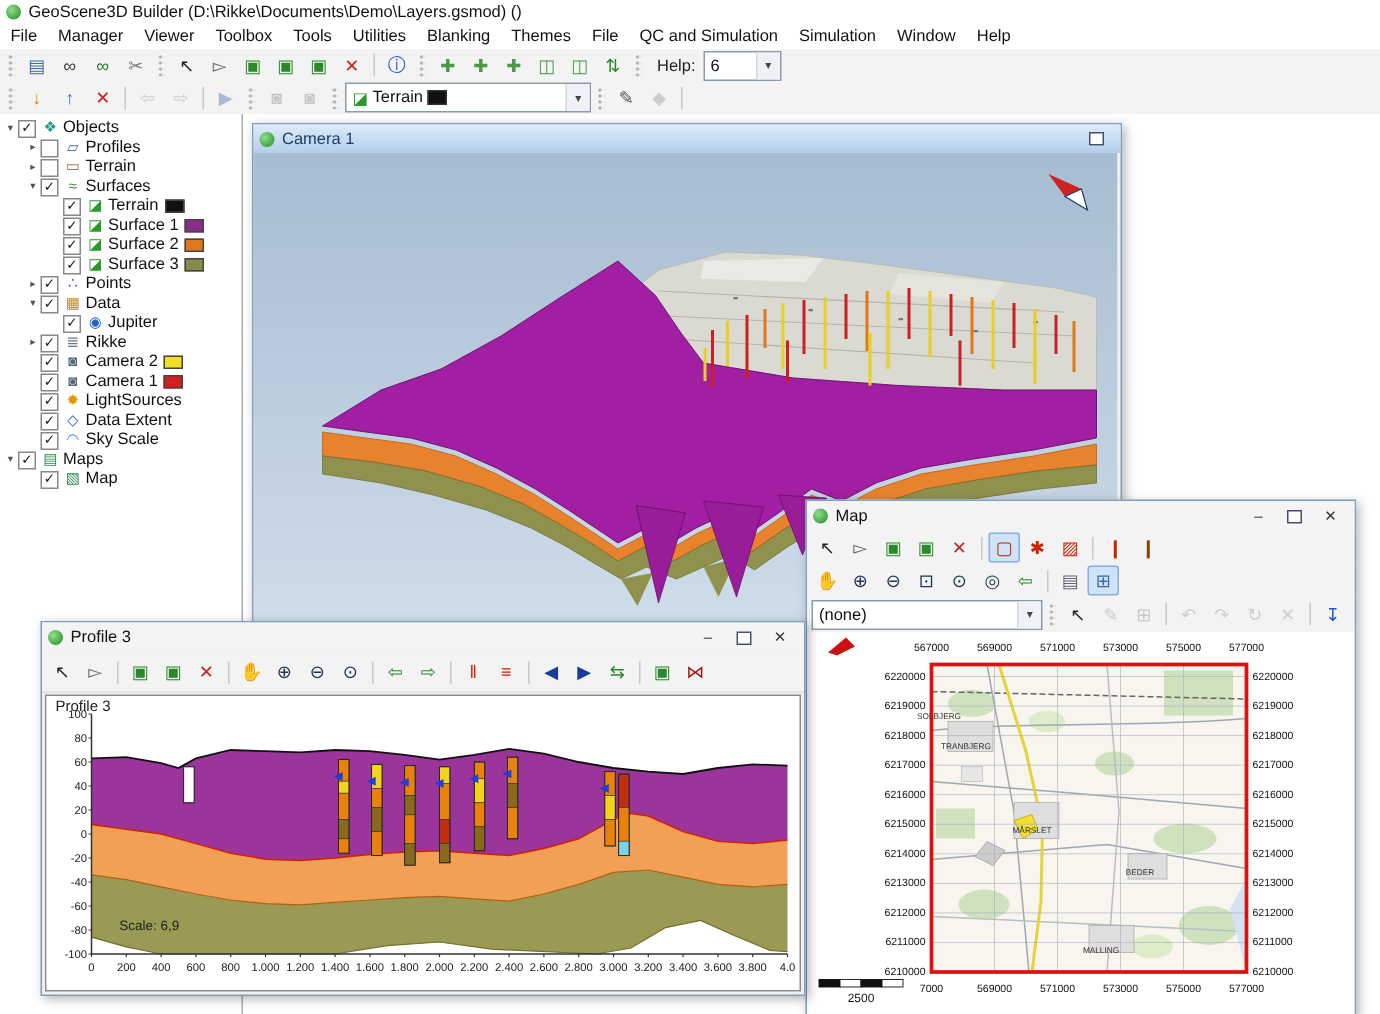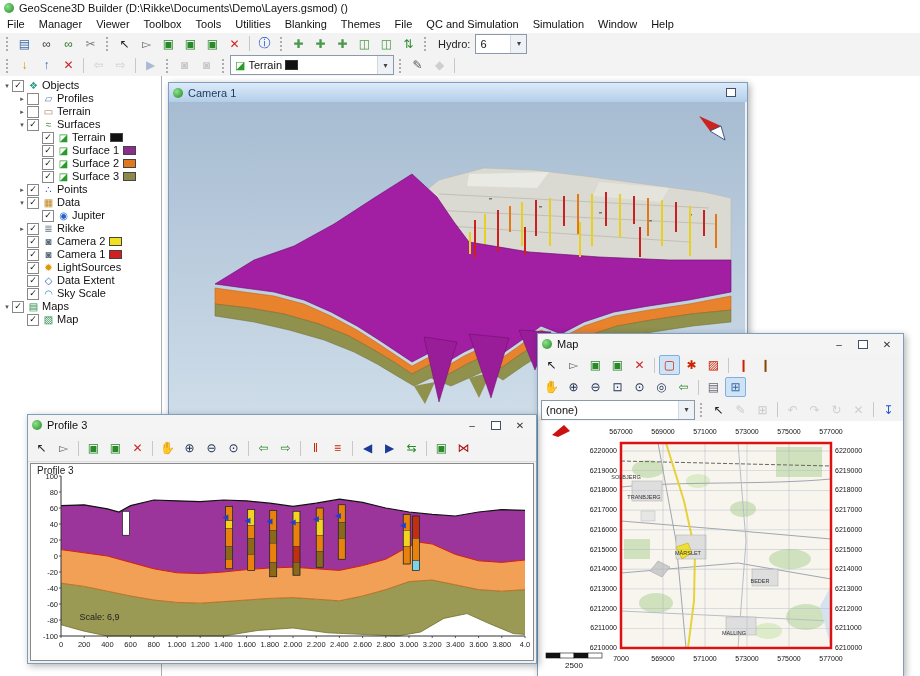--- a/index.html
+++ b/index.html
@@ -94,21 +94,21 @@
     <div class="tb-sep"></div>
     <span class="tbicon" style="color: rgb(34, 85, 204);">ⓘ</span>
     <div class="tb-grip"></div>
     <span class="tbicon" style="color: rgb(74, 154, 74);">✚</span>
     <span class="tbicon" style="color: rgb(74, 154, 74);">✚</span>
     <span class="tbicon" style="color: rgb(74, 154, 74);">✚</span>
     <span class="tbicon" style="color: rgb(74, 154, 74);">◫</span>
     <span class="tbicon" style="color: rgb(74, 154, 74);">◫</span>
     <span class="tbicon" style="color: rgb(42, 138, 42);">⇅</span>
     <div class="tb-grip"></div>
-    <span class="tb-label">Hydro:</span>
+    <span class="tb-label">Help:</span>
     <div class="combo" style="width: 46px;">
       <span class="combo-text">6</span>
       <span class="combo-arrow">▾</span>
     </div>
   </div>
 <div id="toolbar2" class="tb">
     <div class="tb-grip"></div>
     <span class="tbicon" style="color: rgb(204, 153, 0);">↓</span>
     <span class="tbicon" style="color: rgb(58, 106, 165);">↑</span>
     <span class="tbicon" style="color: rgb(204, 34, 34);">✕</span>

